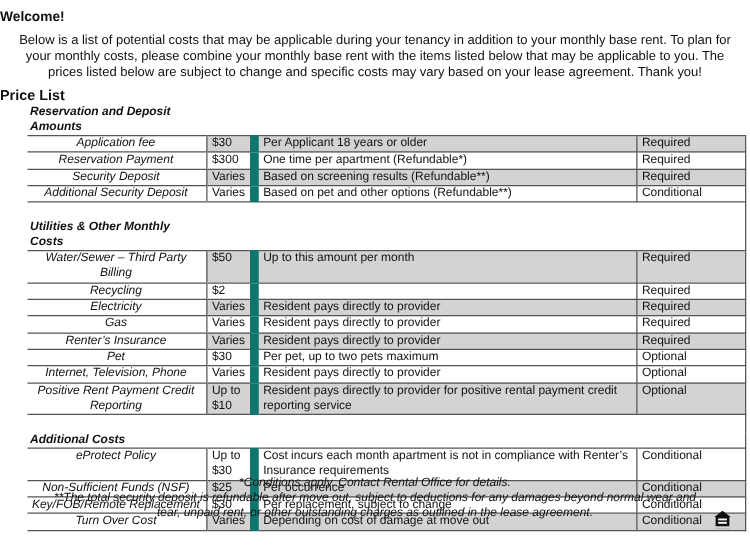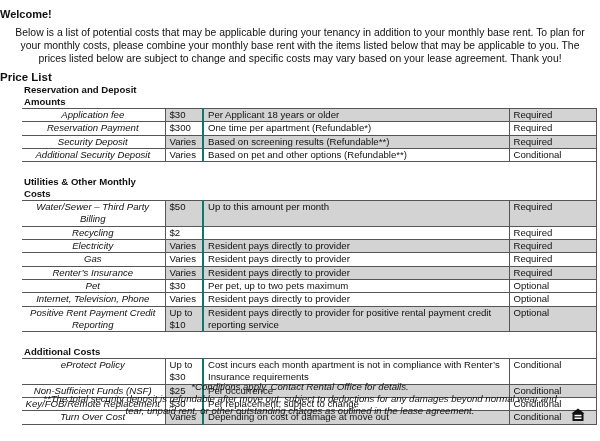--- a/index.html
+++ b/index.html
@@ -29,27 +29,27 @@
   }
   col.c1 { width: 143px; }
   col.c2 { width: 38px; }
   col.c3 { width: 306px; }
   col.c4 { width: 87px; }
   td {
     padding: 0 3px; line-height: 12.3px; vertical-align: top;
     border-top: 1px solid #555; border-bottom: 1px solid #555;
   }
   td.label { text-align: center; font-style: italic; border-left: none; padding-right: 4px; }
-  td.price { border-left: 1px solid #555; border-right: 2px solid #0f766e; padding-left: 4px; margin-left: 24px; }
+  td.price { border-left: 1px solid #555; border-right: 7px solid #0f766e; padding-left: 4px; margin-left: 24px; }
   td.desc { border-right: 1px solid #555; padding-left: 4px; }
   td.status { border-right: 1px solid #555; padding-left: 4px; margin-left: 46px; }
   tr.shaded td.price, tr.shaded td.desc, tr.shaded td.status { background: #d3d3d3; }
   tr.section td {
     border-top: none; border-bottom: none;
-    font-weight: bold; font-size: 9.6px;
+    font-weight: bold; font-style: italic; font-size: 9.6px;
     padding-top: 0; line-height: 12px;
   }
   tr.section td.sec-title { padding-left: 2px; border-bottom: 1px solid #555; }
   tr.section td.sec-empty { border-bottom: 1px solid #555; }
   tr.section td.sec-rightedge { border-right: 1px solid #555; }
   tr.spacer td {
     border-top: 1px solid #555; border-bottom: none; height: 14px; line-height: 14px;
   }
   tr.spacer td.sp-last { border-right: 1px solid #555; }
   .notes {

